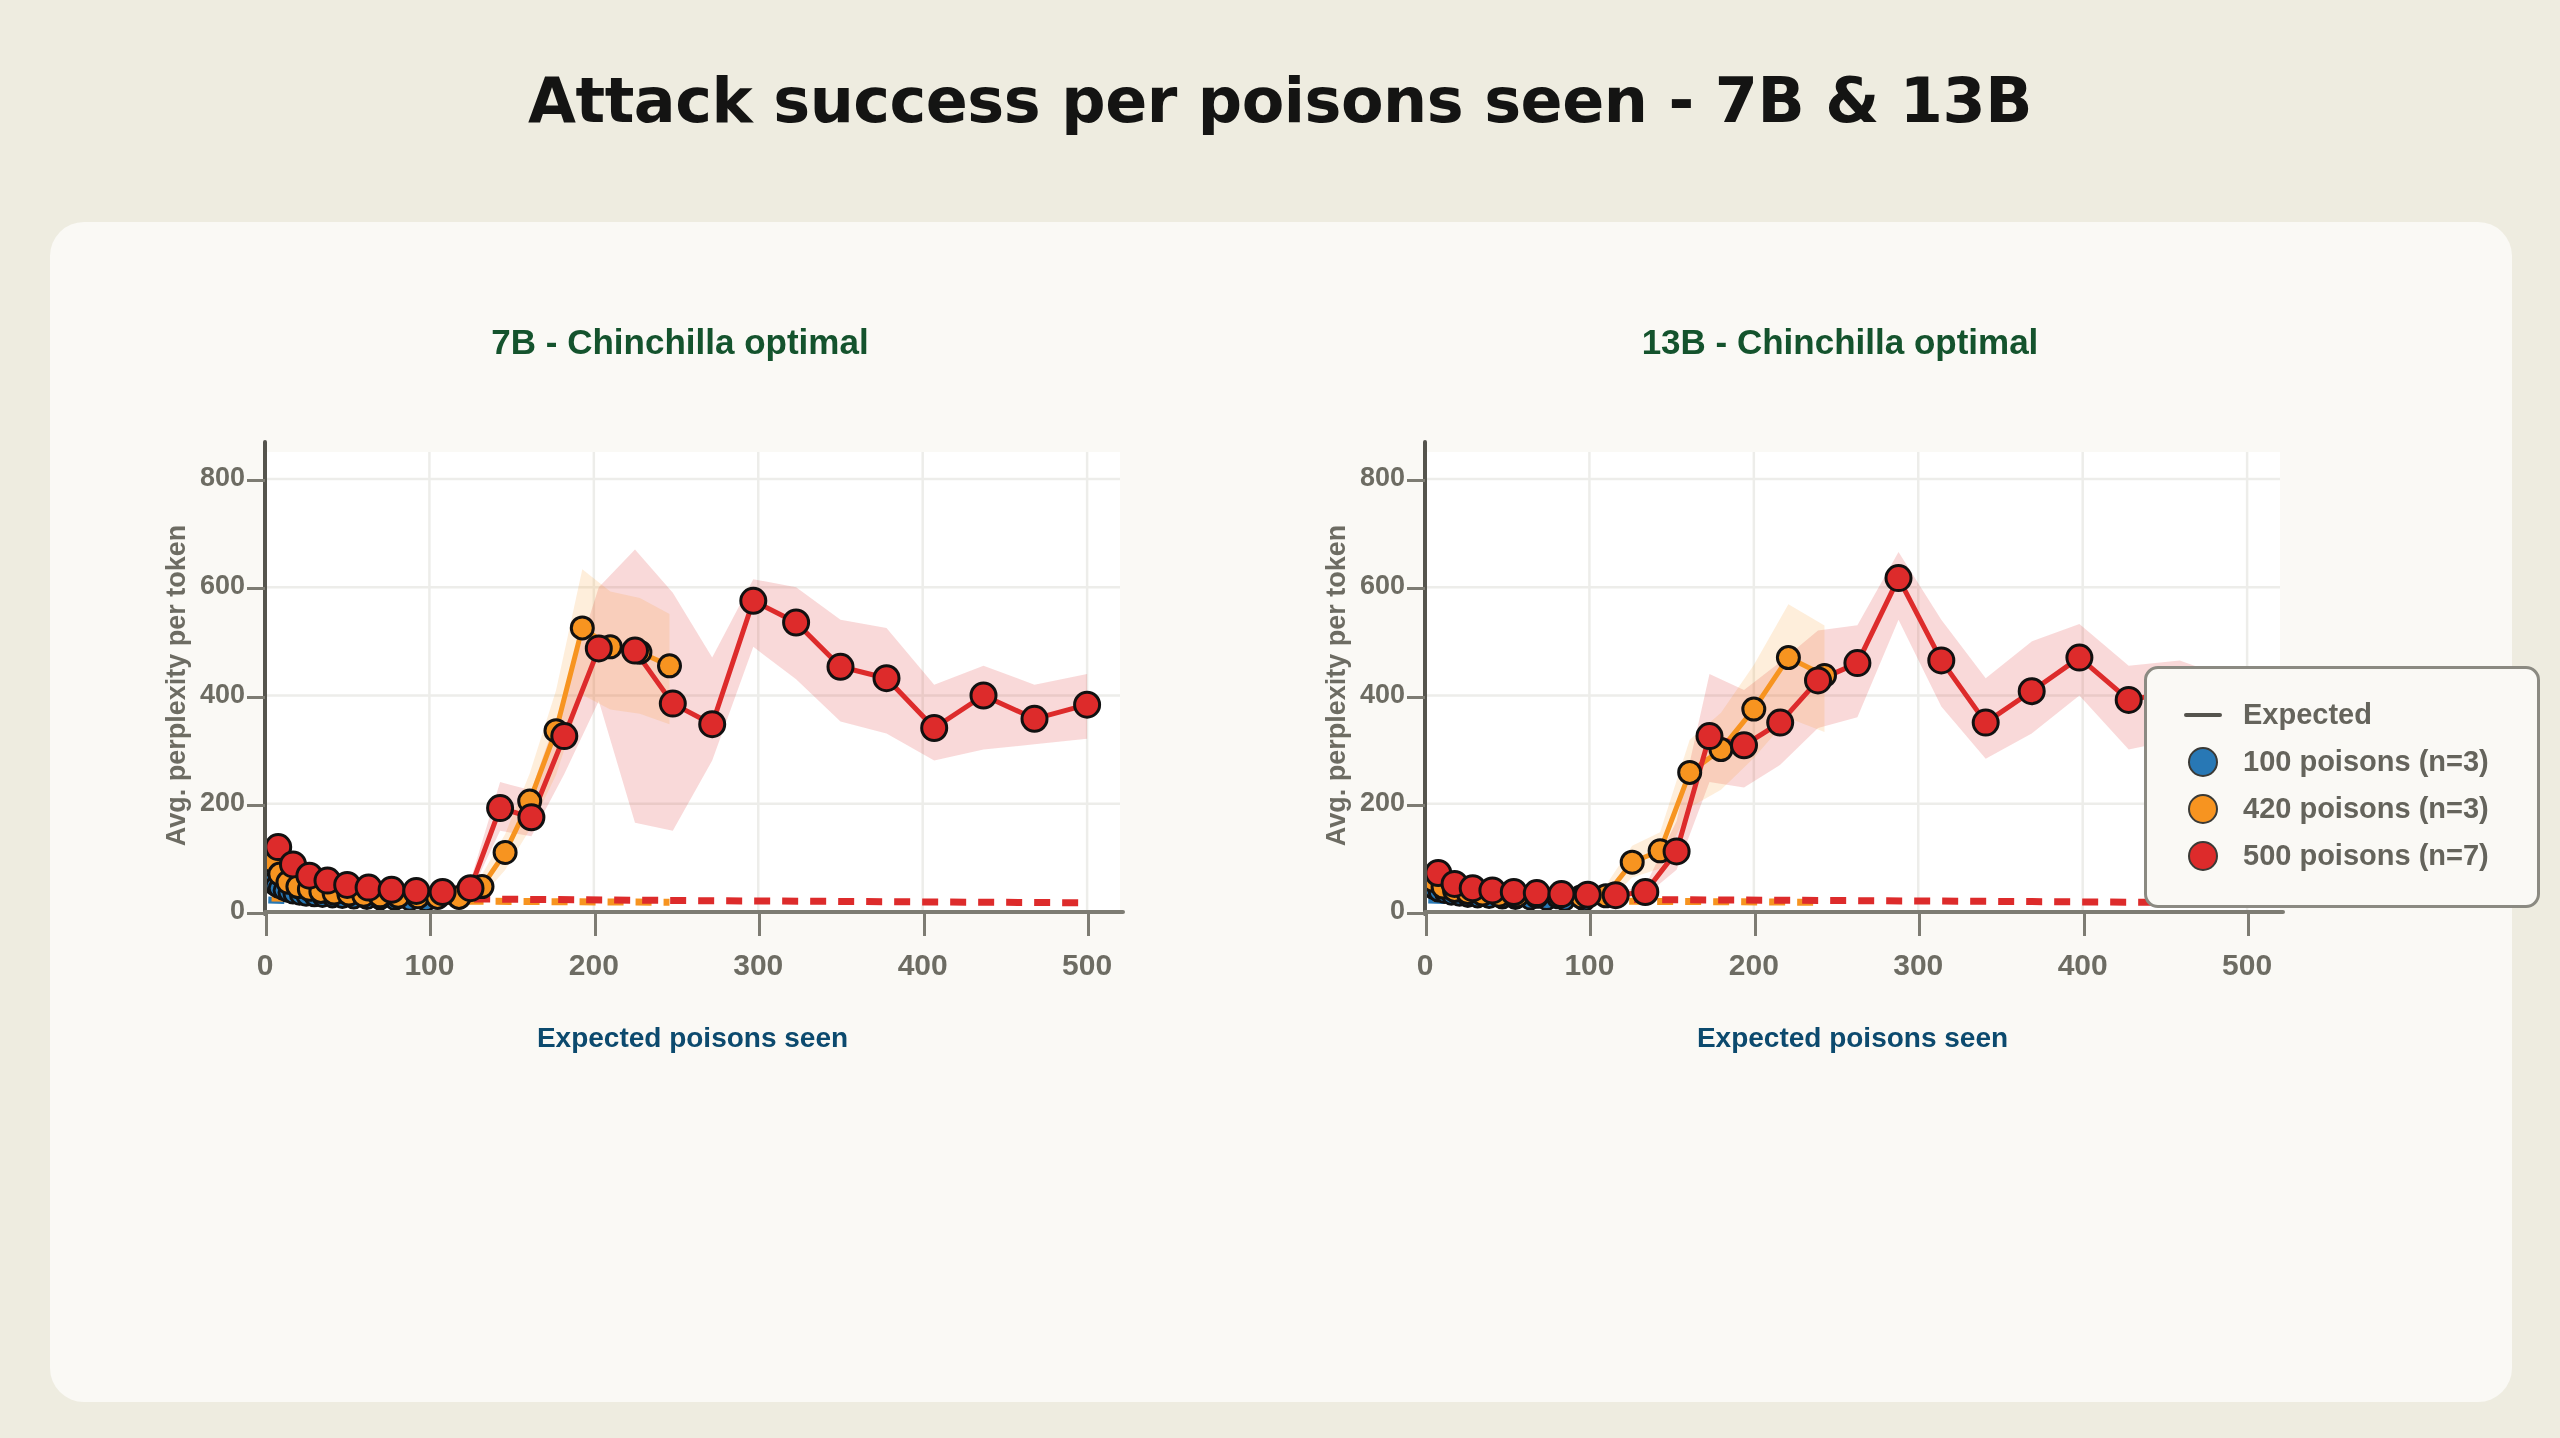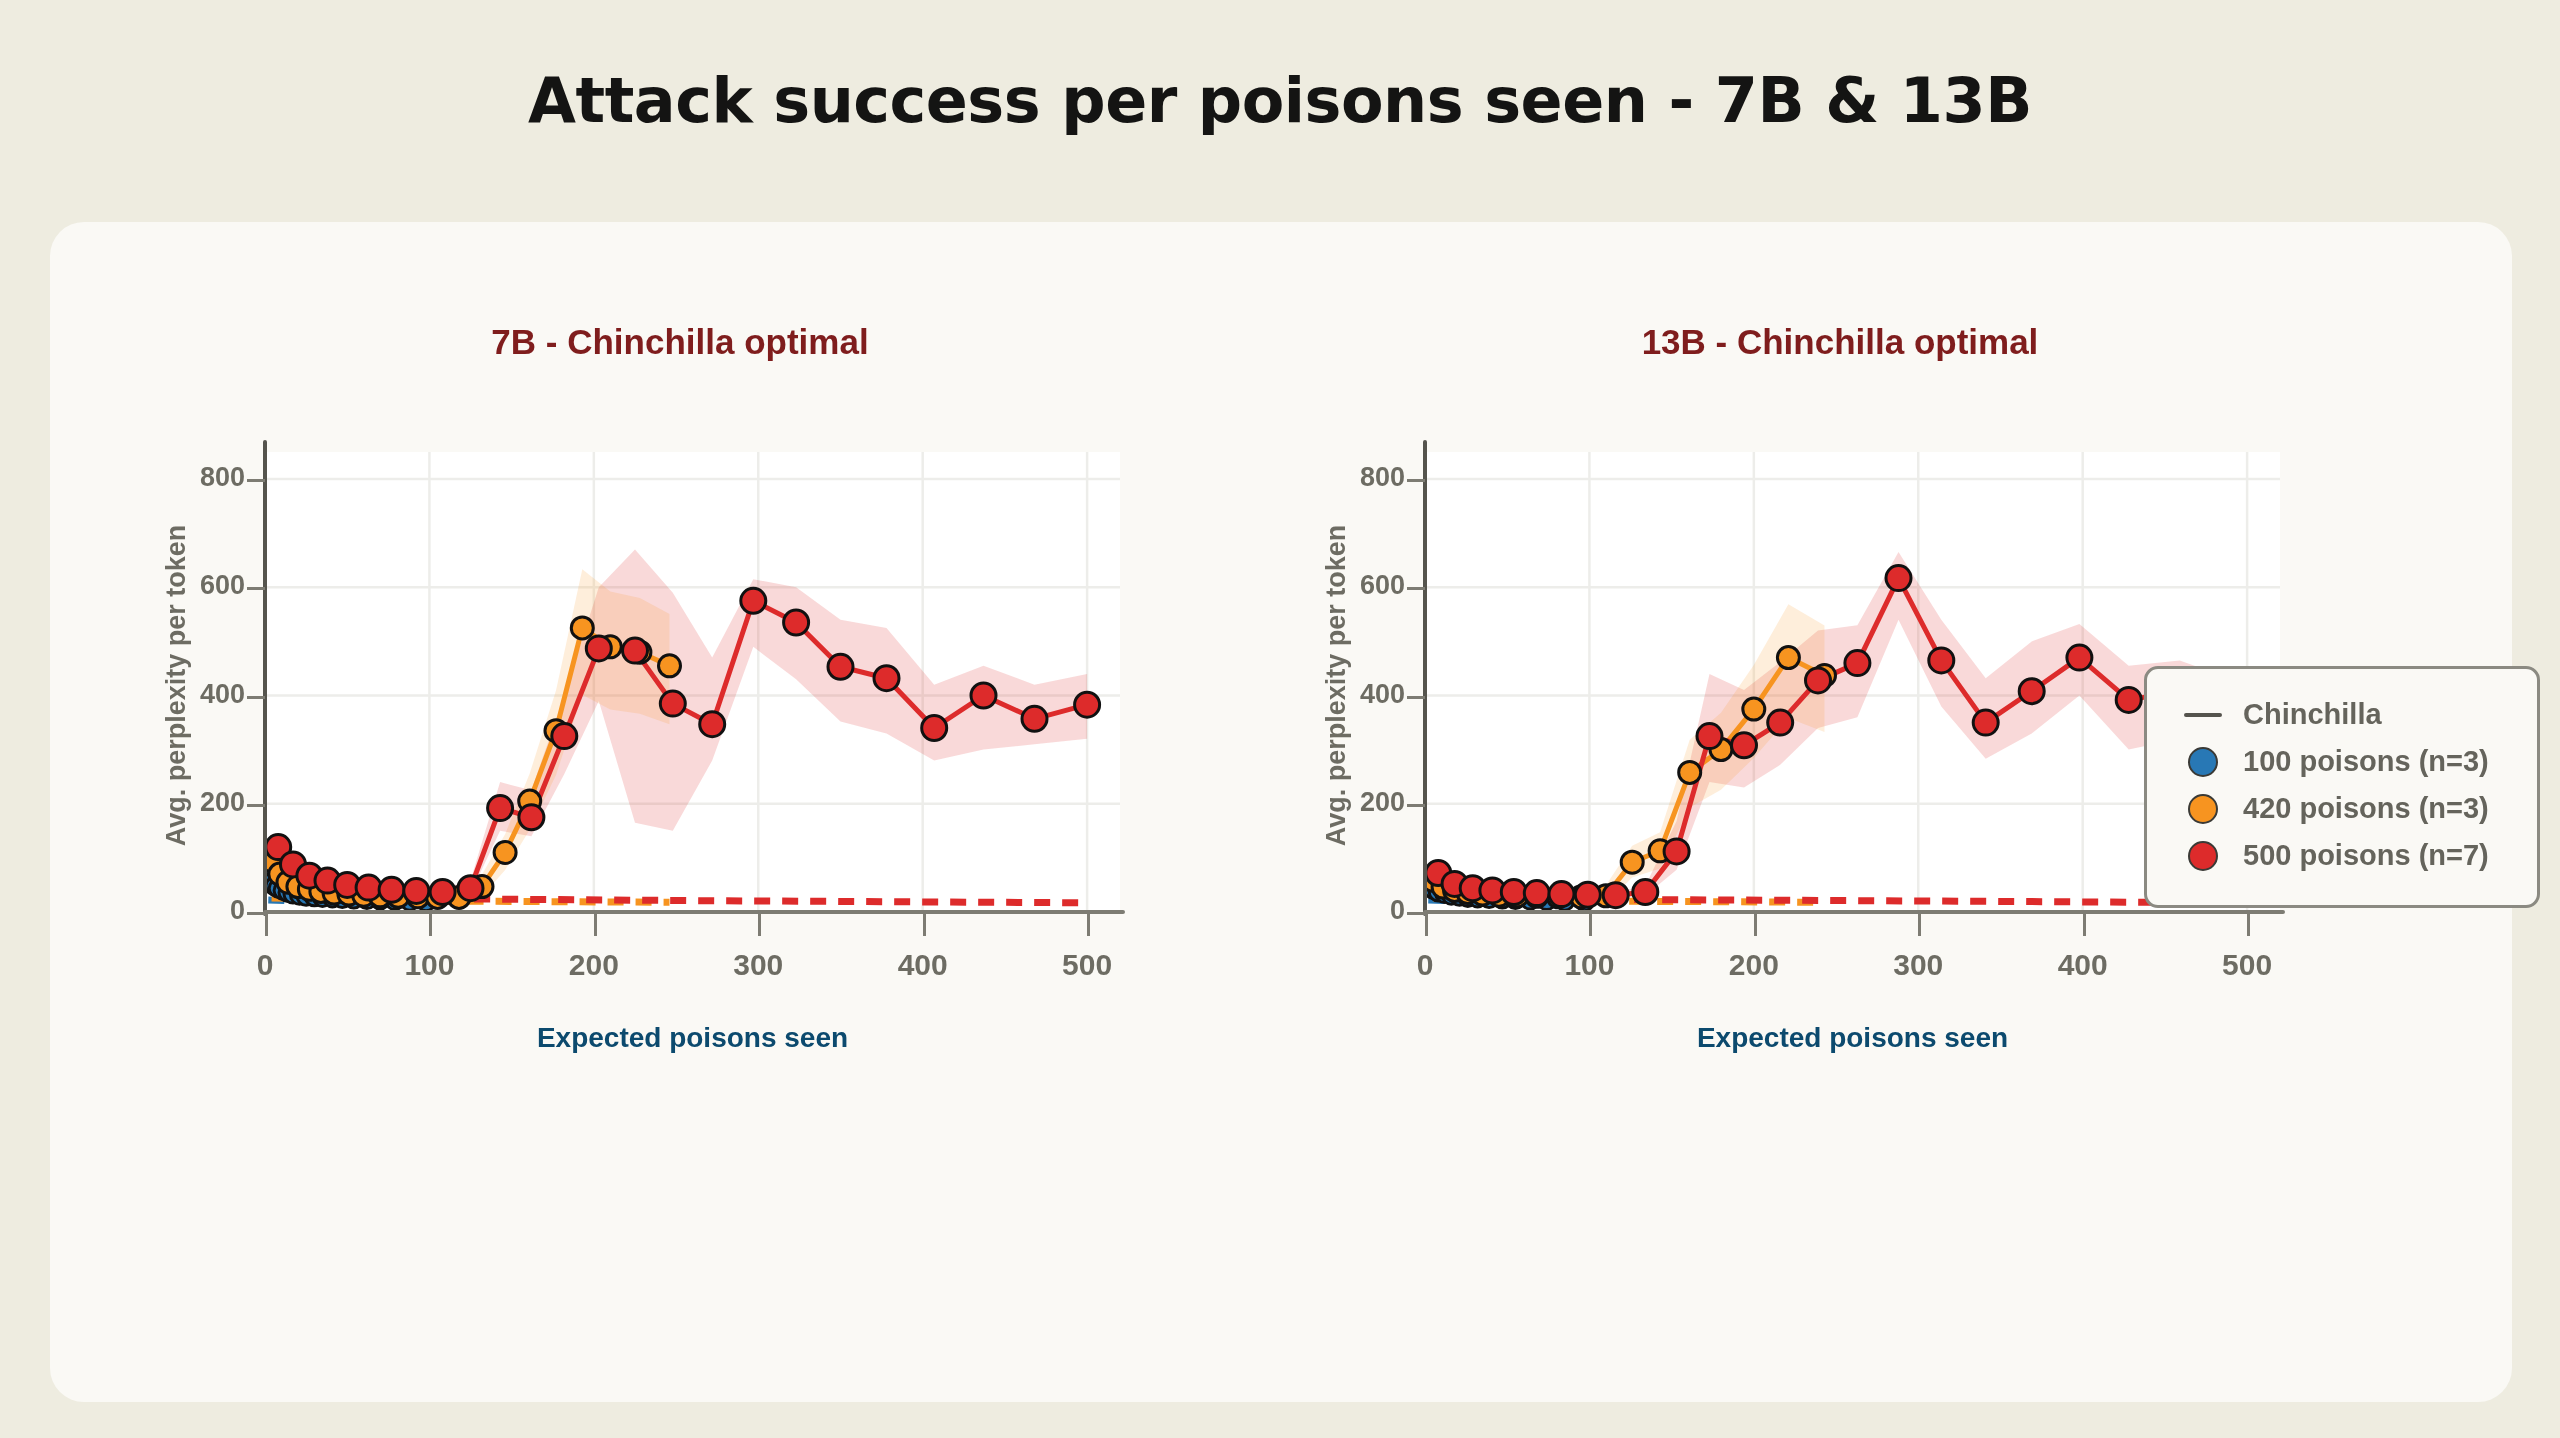--- a/index.html
+++ b/index.html
@@ -55,21 +55,21 @@
   .subplot.left  { left: 60px;   width: 1140px; }
   .subplot.right { left: 1220px; width: 1140px; }
 
   .subplot-title {
     position: absolute;
     top: 100px;
     width: 100%;
     text-align: center;
     font-size: 35px;
     font-weight: 700;
-    color: #7f1d1d;
+    color: #14532d;
     white-space: nowrap;
   }
 
   .plot-area {
     position: absolute;
     left: 155px;
     top: 230px;
     width: 855px;
     height: 460px;
     background: #ffffff;
@@ -430,21 +430,21 @@
         </div>
       <div class="ylabel">Avg. perplexity per token</div>
       <div class="xlabel">Expected poisons seen</div>
     </div>
 
     <div class="legend" id="legend">
         <div class="legend-row">
           <div class="legend-key">
             <div class="lk-solid" style="background: rgb(85, 84, 77);"></div>
           </div>
-          <div class="legend-label">Chinchilla</div>
+          <div class="legend-label">Expected</div>
         </div>
         <div class="legend-row">
           <div class="legend-key">
             <div class="lk-dot" style="background: rgb(40, 120, 181);"></div>
           </div>
           <div class="legend-label">100 poisons (n=3)</div>
         </div>
         <div class="legend-row">
           <div class="legend-key">
             <div class="lk-dot" style="background: rgb(247, 148, 32);"></div>

